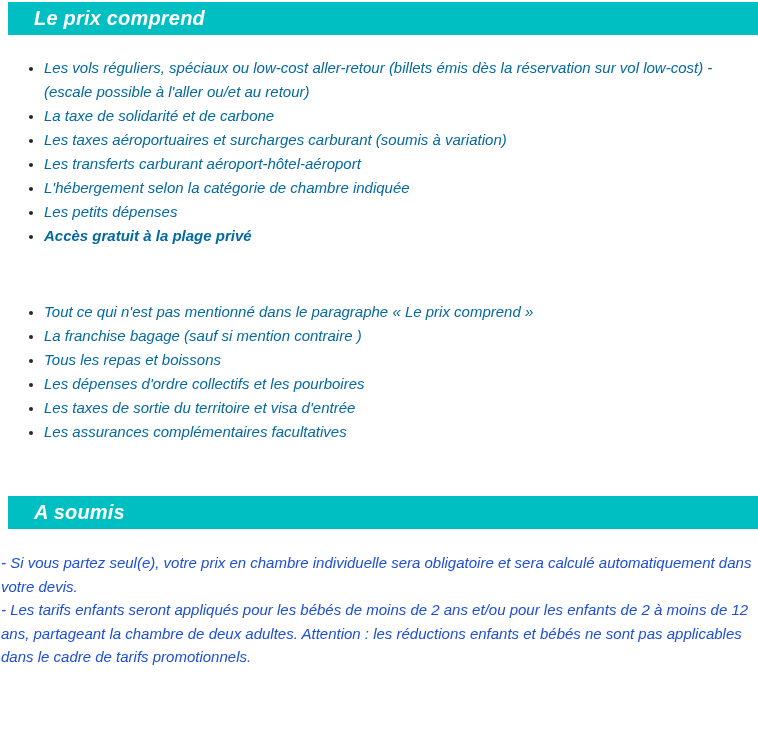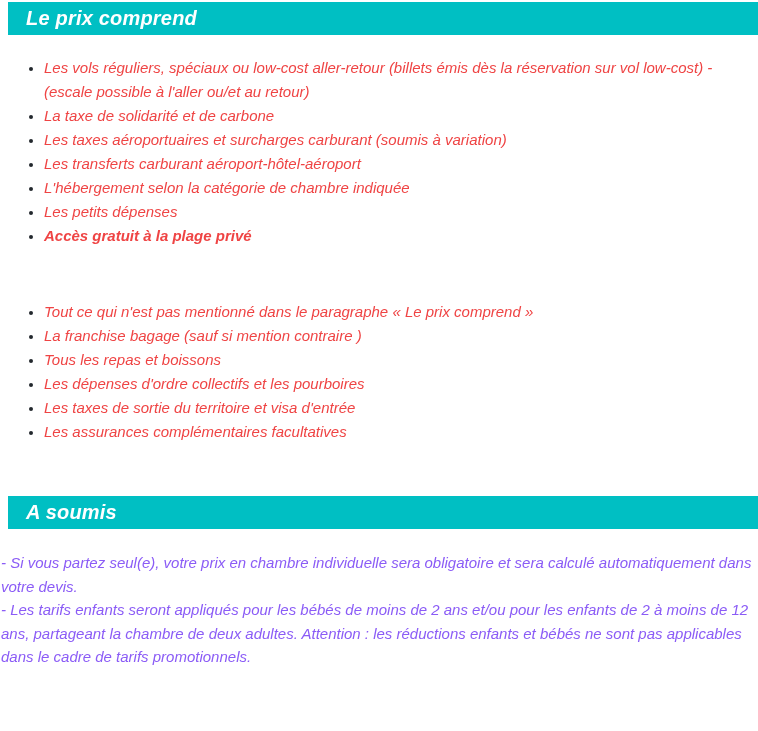--- a/index.html
+++ b/index.html
@@ -17,57 +17,57 @@
     color: #3b4249;
     background: #ffffff;
     overflow: hidden;
   }
   .section-bar {
     background: #00bfc3;
     height: 33px;
     margin: 2px 0 0 8px;
     display: flex;
     align-items: center;
-    padding-left: 18px;
+    padding-left: 26px;
     box-sizing: border-box;
   }
   .section-bar h2 {
     margin: 0;
     color: #ffffff;
     font-size: 20px;
     font-weight: bold;
     font-style: italic;
     letter-spacing: 0.2px;
   }
   ul.bullets {
     margin: 21px 0 52px 0;
     padding: 0 12px 0 44px;
     list-style: disc outside;
   }
   ul.bullets li {
     font-size: 15px;
     line-height: 24px;
-    color: #ef4444;
+    color: #0369a1;
   }
   ul.bullets li::marker {
     color: #23282d;
     font-size: 13px;
   }
   ul.bullets li.bold span {
     font-weight: bold;
   }
   .note-block {
     margin-top: 22px;
     padding: 0 4px 18px 1px;
   }
   .note-block p {
     margin: 0;
     font-size: 15px;
     line-height: 23.5px;
-    color: #8b5cf6;
+    color: #1d4ed8;
   }
 </style>
 </head>
 <body>
 
 <div class="page">
 
   <section>
     <header class="section-bar">
       <h2>Le prix comprend</h2>

